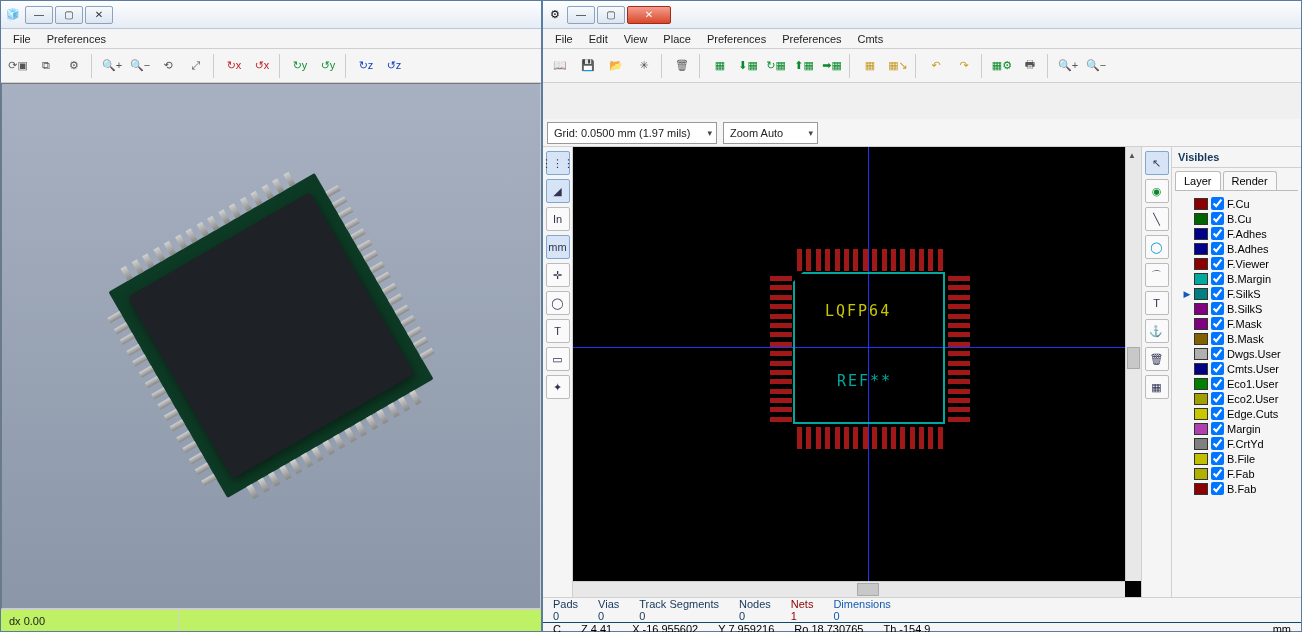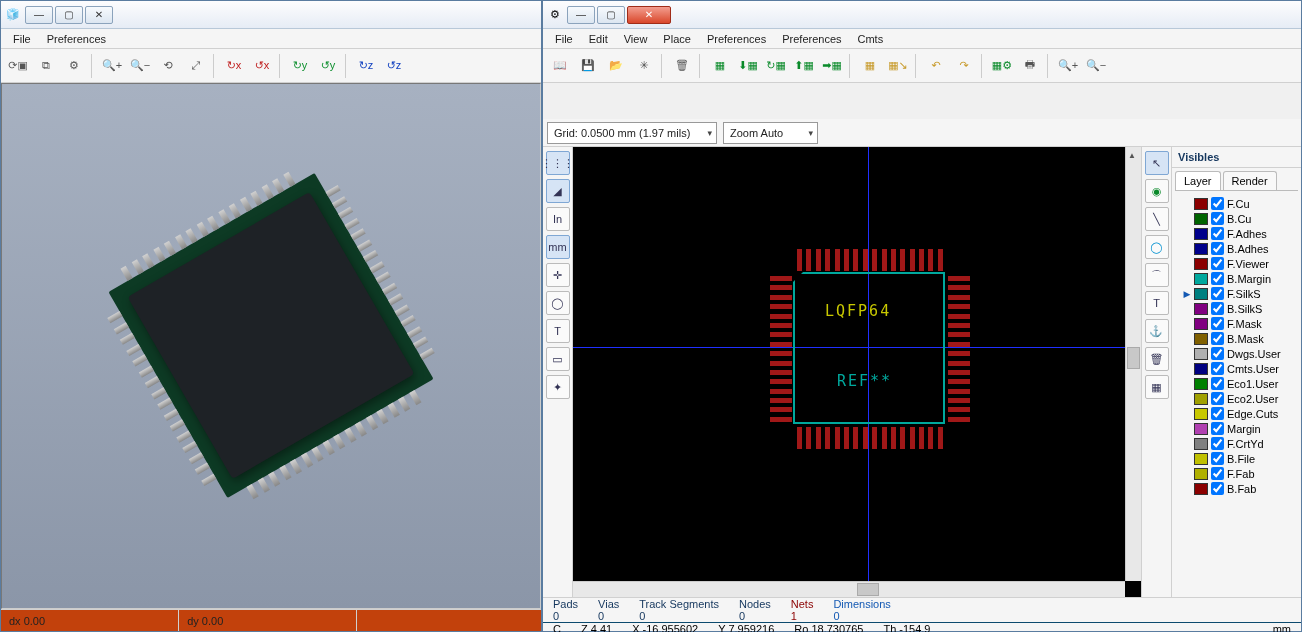--- a/index.html
+++ b/index.html
@@ -11,21 +11,21 @@
 .winbtns { display: flex; gap: 2px; }
 .winbtn { width: 28px; height: 18px; border: 1px solid #8ba3bc; border-radius: 2px; background: linear-gradient(#f7fafd,#dce6f1); display: flex; align-items: center; justify-content: center; font-size: 10px; color: #333; }
 .winbtn.close { background: linear-gradient(#f39e8f,#d9472b); border-color: #a02c18; color: #fff; width: 44px; }
 .menubar { height: 20px; background: #f5f5f5; display: flex; align-items: center; padding: 0 4px; gap: 0; border-bottom: 1px solid #d0d0d0; }
 .menubar span { padding: 2px 8px; color: #222; }
 .toolbar { height: 34px; background: #f5f5f5; display: flex; align-items: center; padding: 2px 4px; gap: 2px; border-bottom: 1px solid #d0d0d0; flex-wrap: nowrap; overflow: hidden; }
 .tbtn { width: 26px; height: 26px; border: 1px solid transparent; border-radius: 2px; display: flex; align-items: center; justify-content: center; color: #555; }
 .tsep { width: 4px; height: 24px; border-left: 1px solid #ccc; margin: 0 2px; }
 .combo { height: 22px; border: 1px solid #999; background: #fff; padding: 0 18px 0 6px; display: flex; align-items: center; position: relative; color: #222; }
 .combo::after { content: "▾"; position: absolute; right: 4px; color: #444; font-size: 9px; }
-.statusbar { height: 22px; background: #c2410c; border-top: 1px solid #d0d0d0; display: flex; align-items: center; font-size: 11px; color: #222; }
+.statusbar { height: 22px; background: #bef264; border-top: 1px solid #d0d0d0; display: flex; align-items: center; font-size: 11px; color: #222; }
 .statusbar .cell { padding: 0 8px; border-right: 1px solid #d0d0d0; height: 100%; display: flex; align-items: center; }
 
 
 #win3d { width: 542px; height: 632px; }
 #view3d { flex: 1; background: linear-gradient(#a7b1c1,#8b96a8); position: relative; overflow: hidden; border: 1px inset #ccc; }
 .chip { position: absolute; left: 50%; top: 50%; transform: translate(-50%,-55%) rotate(-30deg); }
 .chipbody { width: 210px; height: 210px; background: #1e2226; border-radius: 4px; position: relative; box-shadow: 0 4px 10px rgba(0,0,0,0.4); }
 .chipbody::before { content: ""; position: absolute; inset: -14px; background: #0d3a24; z-index: -1; border-radius: 2px; }
 .pins { position: absolute; display: flex; }
 .pins div { background: linear-gradient(#d0d0d0,#888); }
@@ -175,21 +175,20 @@
             <div></div>
             <div></div>
             <div></div>
             <div></div>
           </div>
       </div>
     </div>
   </div>
   <div class="statusbar">
     <div class="cell" style="width:33%">dx 0.00</div>
-    <div class="cell" style="width:33%">dy 0.00</div>
   </div>
 </div>
 
 <div class="window" id="winfp">
   <div class="titlebar">
     <span class="icon-box">⚙</span>
     <div class="winbtns">
       <div class="winbtn">—</div>
       <div class="winbtn">▢</div>
       <div class="winbtn close">✕</div>

